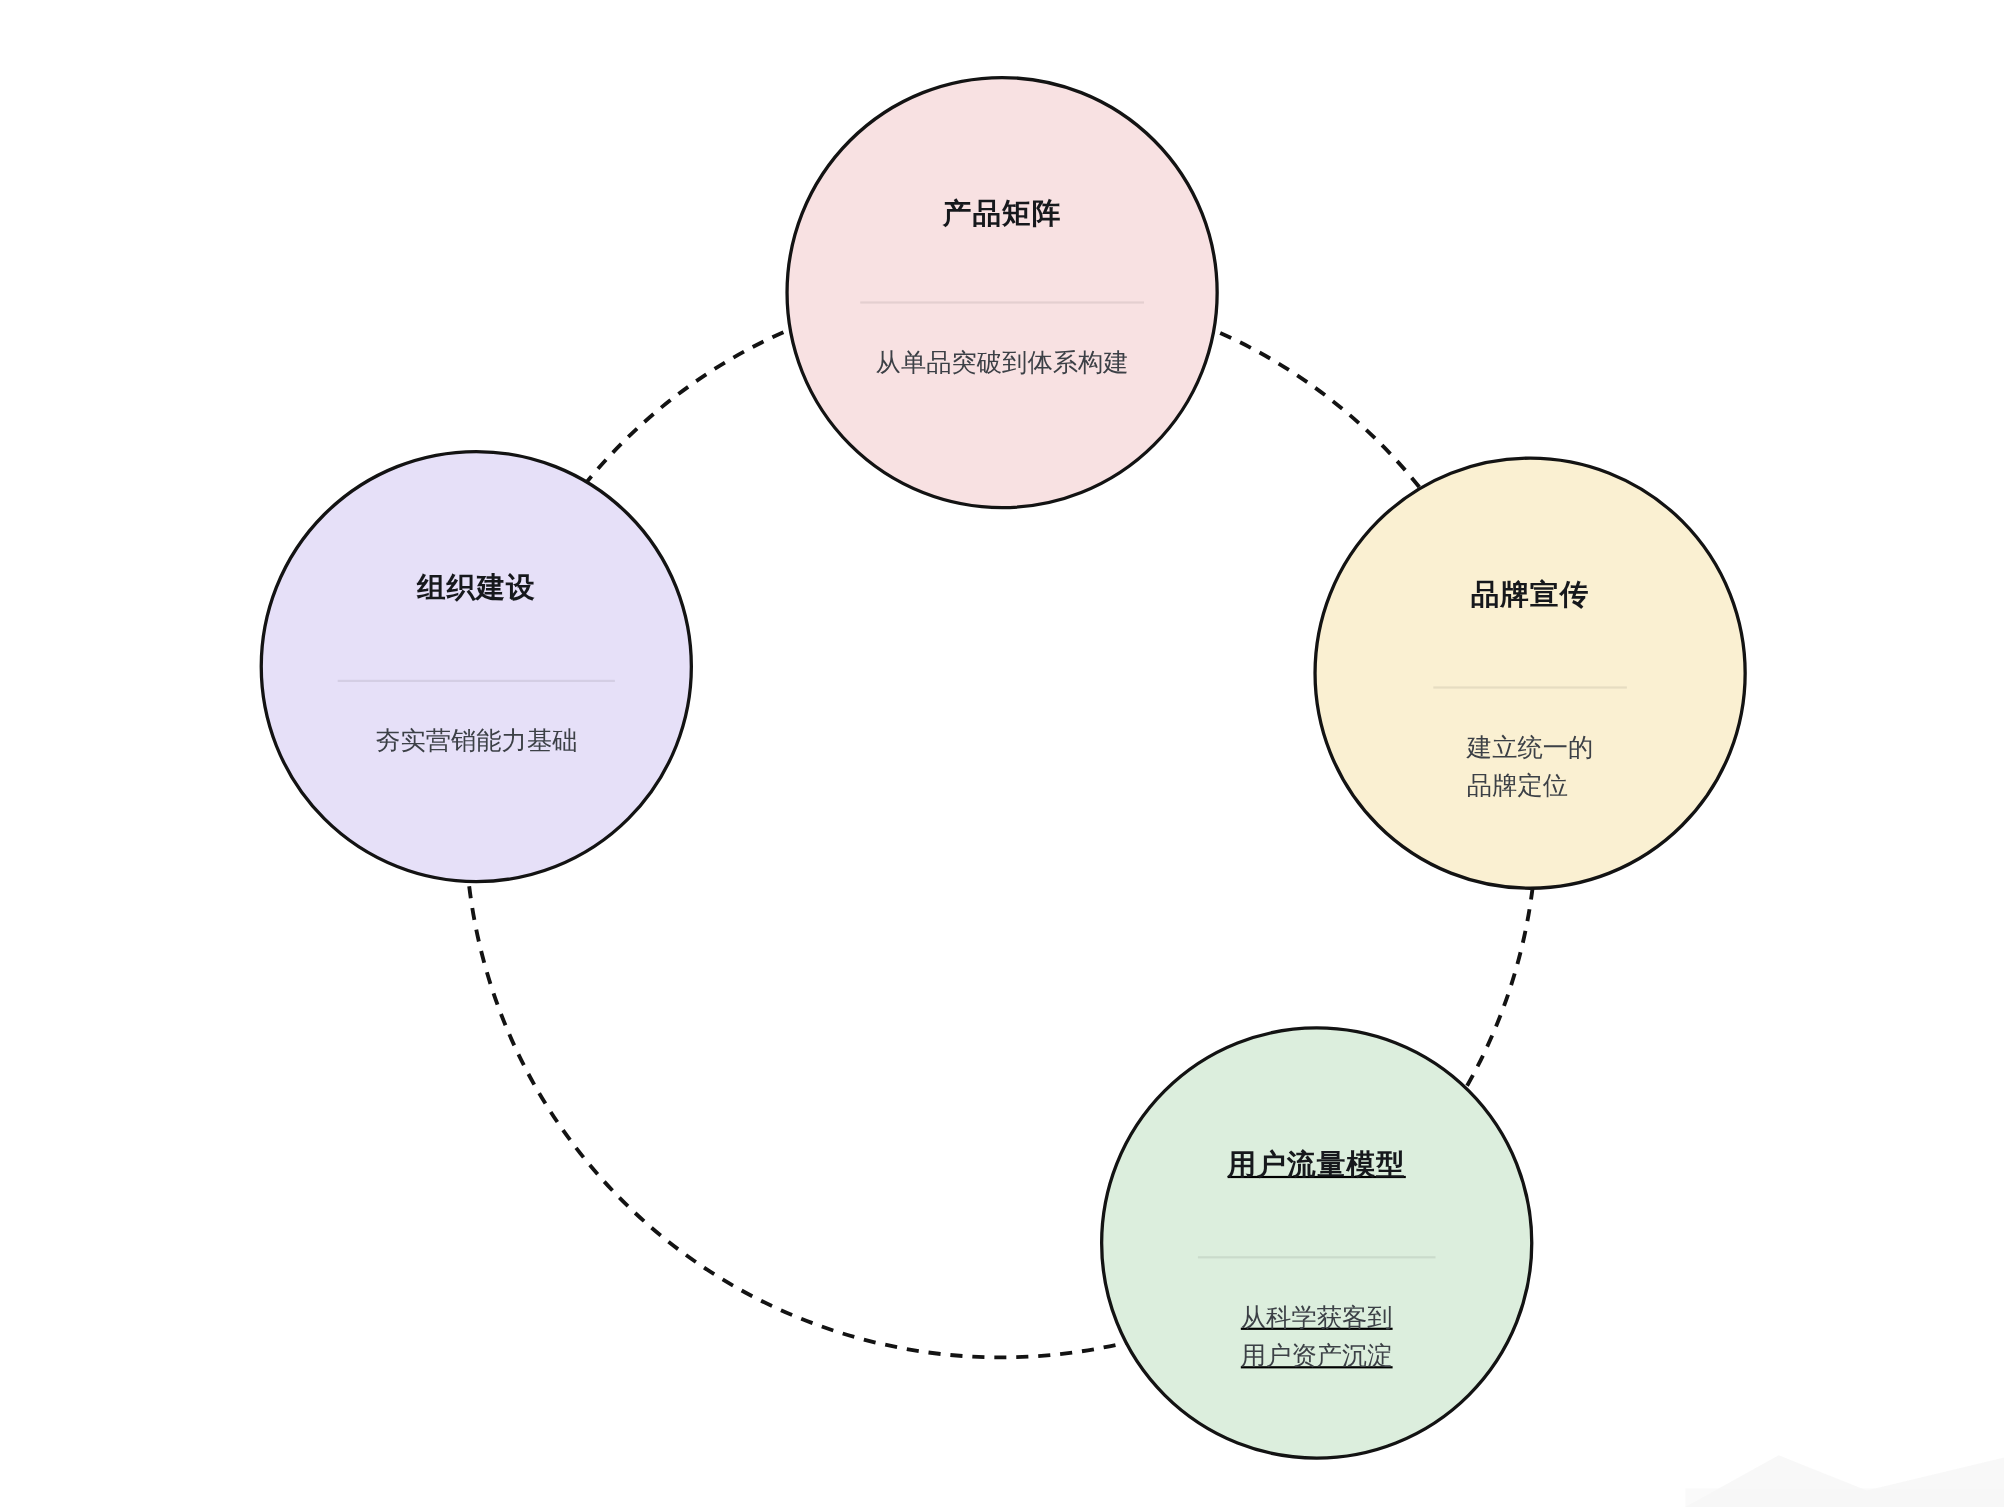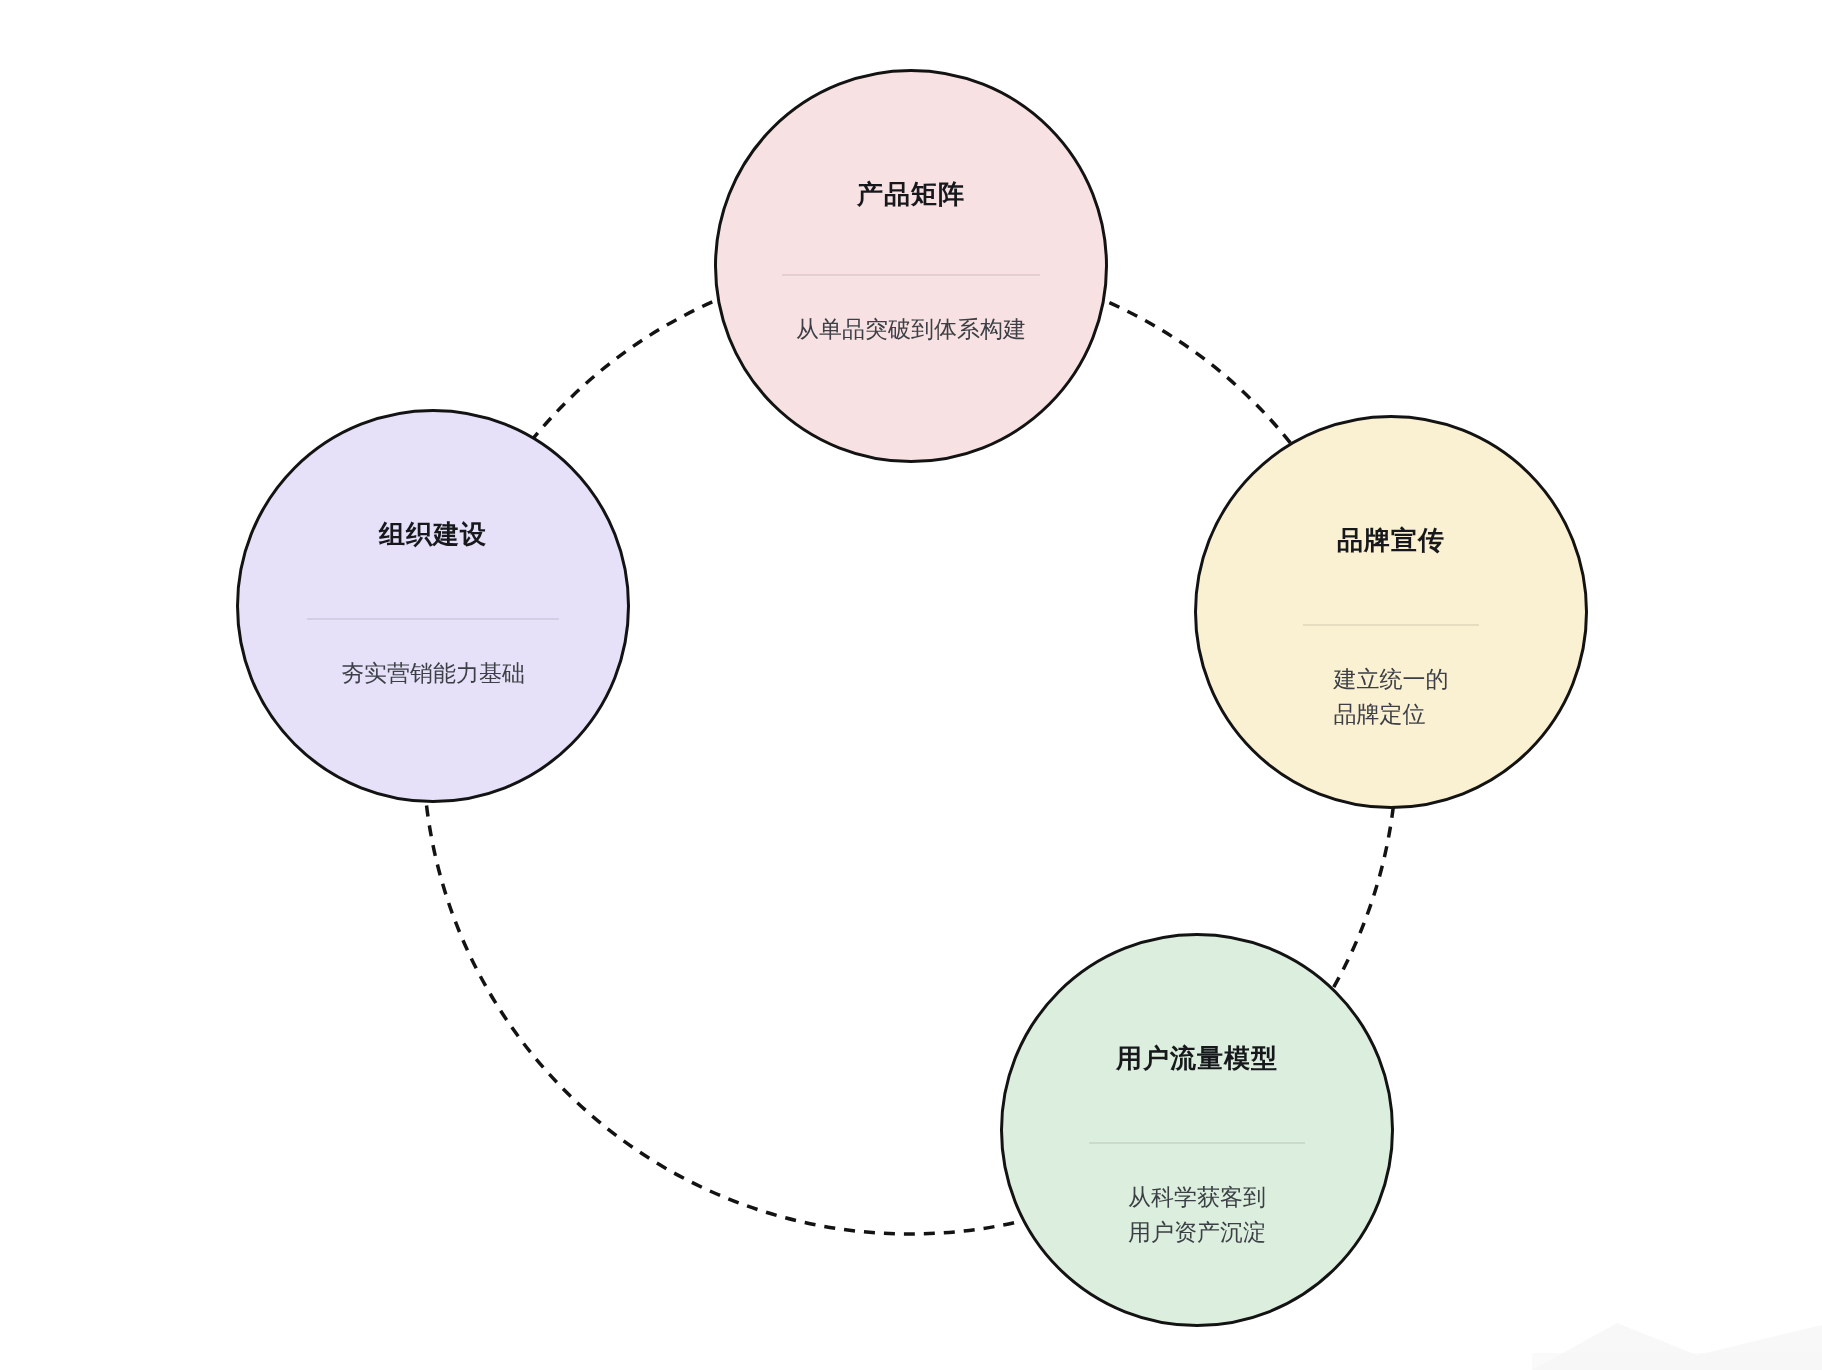--- a/index.html
+++ b/index.html
@@ -47,21 +47,21 @@
     z-index: 3;
     display: flex;
     flex-direction: column;
     align-items: center;
     padding-top: 100px;
   }
   .node-top          { left: 714px;  top: 69px;  }
   .node-right        { left: 1194px; top: 415px; }
   .node-left         { left: 236px;  top: 409px; }
   .node-bottom-left  { left: 433px;  top: 935px; }
-  .node-bottom-right { left: 1000px; top: 933px; }
+  .node-bottom-right { left: 1000px; top: 933px; text-decoration: underline; }
   .node-title {
     font-size: 26px;
     font-weight: bold;
     color: #16181c;
     line-height: 44px;
     letter-spacing: 1px;
     text-align: right;
   }
   .node-divider {
     height: 2px;

